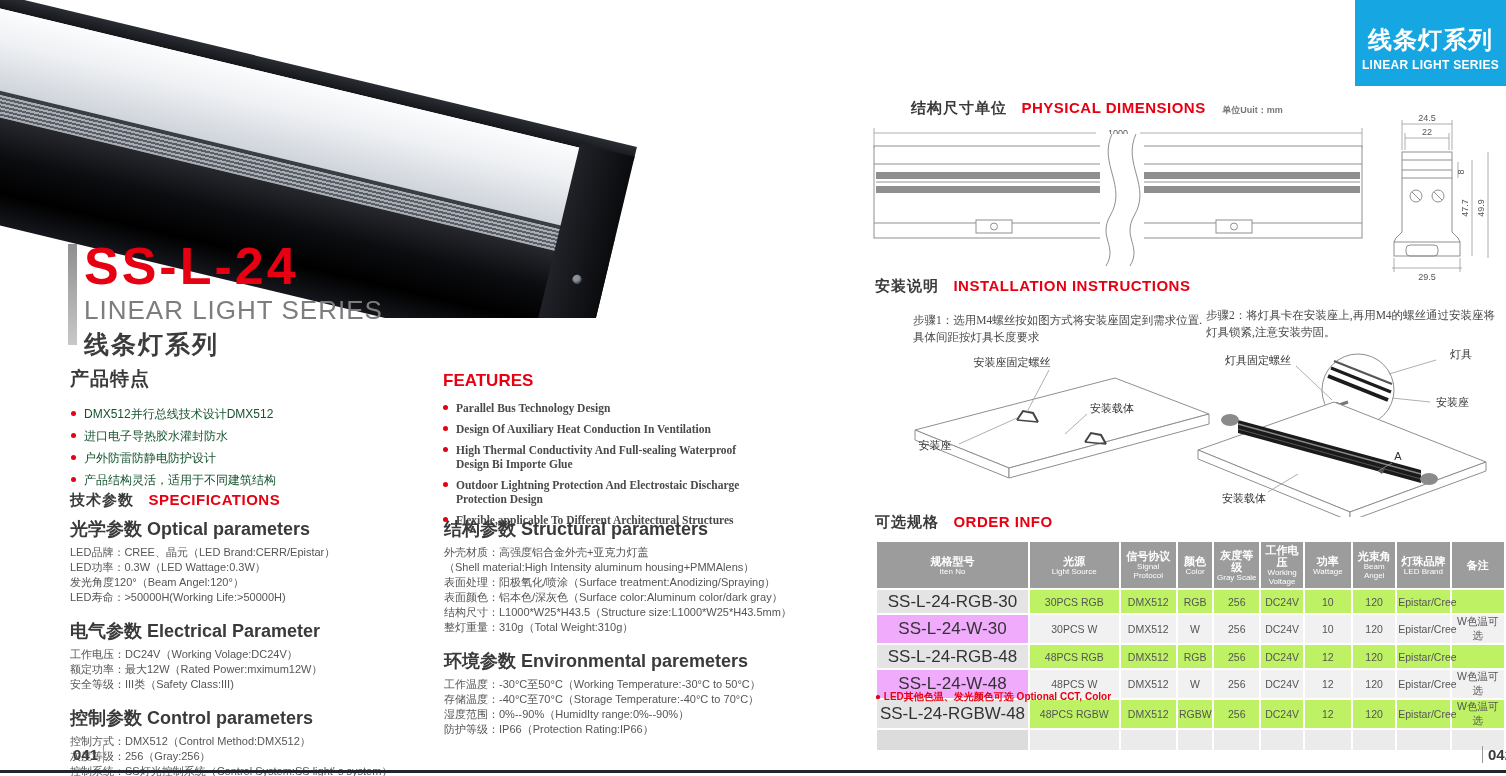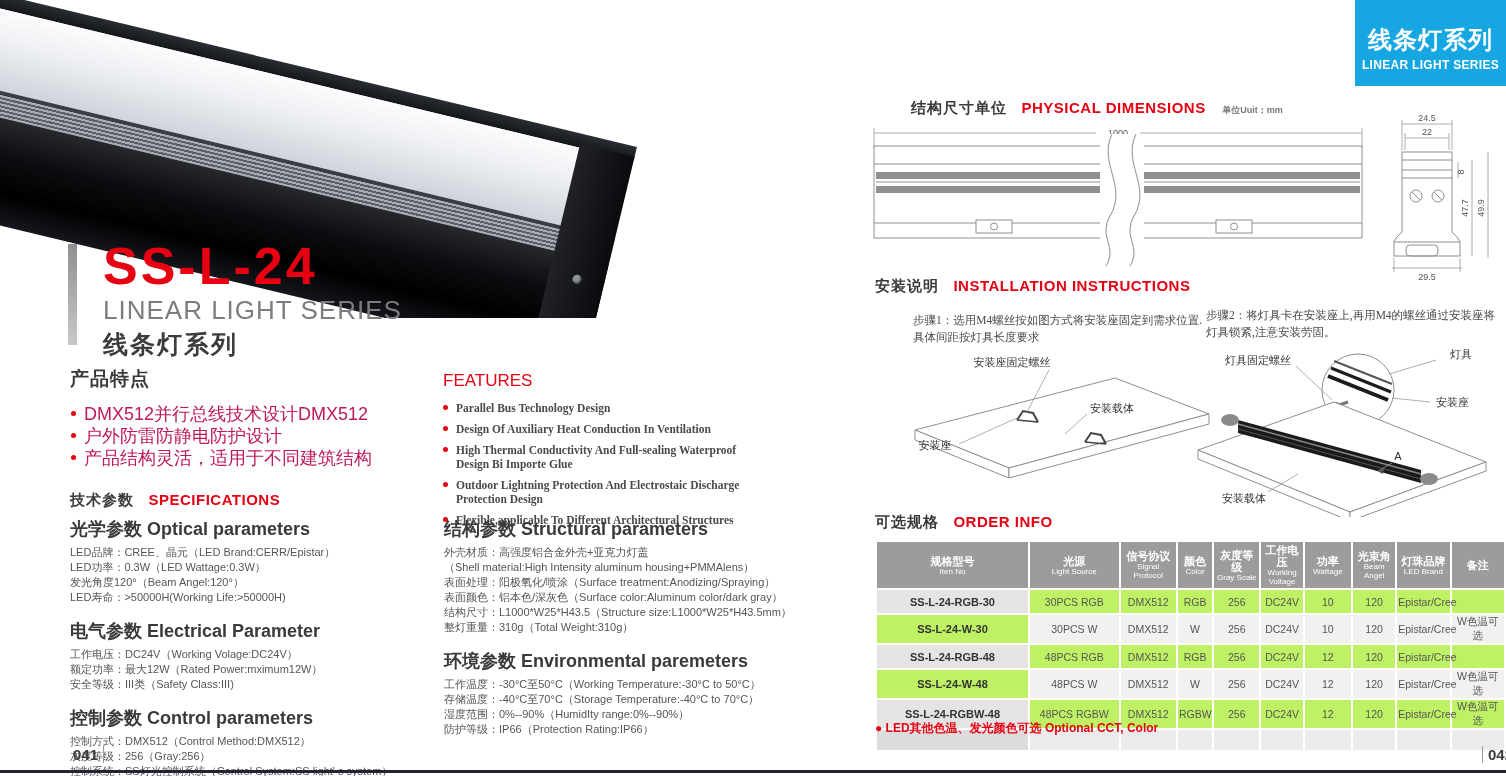--- a/index.html
+++ b/index.html
@@ -13,33 +13,33 @@
   .hero-diffuser{height:80px;background:linear-gradient(180deg,#fbfcfd 0%,#eef0f3 40%,#cfd4db 100%);}
   .hero-trim{height:4px;background:#3a3d43;}
   .hero-ribs{height:22px;background:repeating-linear-gradient(180deg,#a8adb5 0 2px,#5a5f66 2px 4px);}
   .hero-body{height:105px;background:linear-gradient(180deg,#26282e 0%,#0c0d10 35%,#000 70%,#15171d 100%);}
   .hero-endcap{position:absolute;right:0;top:10px;width:56px;height:250px;background:linear-gradient(90deg,#202228,#0a0b0d);}
   .hero-screw{position:absolute;width:9px;height:9px;border-radius:50%;background:#8d939c;box-shadow:inset -1px -1px 2px #3c4046;}
 
   
   .title-block{position:absolute;left:68px;top:240px;width:380px;}
   .accent-bar{position:absolute;left:0;top:4px;width:9px;height:101px;background:linear-gradient(180deg,#8f8f8f,#c8c8c8);}
-  .title-text{margin-left:35px;}
+  .title-text{margin-left:16px;}
   .model-title{font-size:52px;line-height:1;font-weight:800;color:#e60012;letter-spacing:3px;}
   .series-en{font-size:26px;color:#7d7d7d;letter-spacing:1px;margin-top:3px;}
   .series-cn{font-size:25px;font-weight:bold;color:#3c3c3c;letter-spacing:2px;margin-top:2px;}
 
   
   .feat-cn{position:absolute;left:70px;top:366px;width:365px;}
   .feat-cn .feat-head{font-size:19px;font-weight:bold;color:#3a3a3a;margin-bottom:11px;letter-spacing:1px;}
   .blist{list-style:none;margin:0;padding:0;}
-  .blist li{position:relative;padding-left:14px;font-size:18px;color:#be185d;line-height:22px;}
+  .blist li{position:relative;padding-left:14px;font-size:12px;color:#14532d;line-height:22px;}
   .blist li::before{content:'';position:absolute;left:1px;top:8px;width:5px;height:5px;border-radius:50%;background:#e60012;}
   .feat-en{position:absolute;left:443px;top:371px;width:305px;}
-  .feat-en .feat-head{font-size:17px;font-weight:normal;color:#e60012;margin-bottom:10px;}
+  .feat-en .feat-head{font-size:17px;font-weight:bold;color:#e60012;margin-bottom:10px;}
   .blist-en li{position:relative;padding-left:13px;font-size:11.5px;font-weight:600;color:#4a4a4a;line-height:14px;margin-bottom:7px;font-family:Liberation Serif, serif;}
   .blist-en li::before{content:'';position:absolute;left:0;top:4px;width:5px;height:5px;border-radius:50%;background:#e60012;}
 
   
   .sec-head{position:absolute;white-space:nowrap;}
   .sec-head .cn{font-size:15px;font-weight:bold;color:#3a3a3a;letter-spacing:1px;}
   .sec-head .en{font-size:15px;font-weight:bold;color:#e60012;margin-left:10px;letter-spacing:0.5px;}
   .sec-head .unit{font-size:9px;color:#777;margin-left:12px;font-weight:bold;}
   .spec-col{position:absolute;width:370px;}
   .spec-group{margin-bottom:14px;}
@@ -57,25 +57,25 @@
 
   
   .step{position:absolute;font-family:"Liberation Serif","DejaVu Serif",serif;font-size:11.5px;color:#4a4a4a;line-height:17px;width:320px;}
 
   
   .order-table{position:absolute;left:875px;top:540px;border-collapse:separate;border-spacing:2px;table-layout:fixed;width:631px;}
   .order-table th{background:#9c9c9c;color:#fff;padding:2px 1px;vertical-align:middle;height:34px;}
   .th-cn{font-size:11px;font-weight:bold;line-height:12px;}
   .th-en{font-size:8px;font-weight:normal;line-height:9px;}
   .order-table td{text-align:center;font-size:10.5px;color:#555;height:23px;vertical-align:middle;padding:0 1px;}
-  td.item-no{font-weight:bold;color:#333;font-size:11px;margin-top:46px;}
+  td.item-no{font-weight:normal;color:#333;font-size:17px;margin-top:46px;}
   tr.r-a td{background:#bef264;} tr.r-a td.item-no{background:#e4e4e4;}
-  tr.r-b td{background:#f1f1f1;} tr.r-b td.item-no{background:#bef264;}
+  tr.r-b td{background:#f1f1f1;} tr.r-b td.item-no{background:#f0abfc;}
   tr.r-empty td{background:#ebebeb;height:20px;} tr.r-empty td.item-no{background:#dcdcdc;}
-  .order-note{position:absolute;left:875px;top:720px;font-size:12px;color:#e60012;font-weight:bold;}
+  .order-note{position:absolute;left:875px;top:690px;font-size:10px;color:#e60012;font-weight:bold;}
 
   
   .badge{position:absolute;left:1355px;top:0;width:151px;height:86px;background:#16a7e3;color:#fff;text-align:center;}
   .badge-cn{font-size:24px;font-weight:bold;letter-spacing:1px;margin-top:24px;}
   .badge-en{font-size:12px;font-weight:bold;letter-spacing:0.3px;margin-top:2px;}
   .pageno{position:absolute;top:746px;font-size:15px;font-weight:bold;color:#3c3c3c;text-align:right;}
   .pageno-left{left:73px;border-right:1px solid #9a9a9a;padding-right:5px;}
   .pageno-right{left:1482px;border-left:1px solid #9a9a9a;padding-left:5px;}
   .bottom-rule{position:absolute;left:0;top:770px;width:1506px;height:3px;background:#23252e;}
 </style>
@@ -109,20 +109,21 @@
       <div class="model-title">SS-L-24</div>
       <div class="series-en">LINEAR LIGHT SERIES</div>
       <div class="series-cn">线条灯系列</div>
     </div>
   </div>
 
   <div class="feat-cn">
     <div class="feat-head">产品特点</div>
     <ul class="blist">
       <li>DMX512并行总线技术设计DMX512</li>
+      <li>进口电子导热胶水灌封防水</li>
       <li>户外防雷防静电防护设计</li>
       <li>产品结构灵活，适用于不同建筑结构</li>
     </ul>
   </div>
 
   <div class="feat-en">
     <div class="feat-head">FEATURES</div>
     <ul class="blist blist-en">
       <li>Parallel Bus Technology Design</li>
       <li>Design Of Auxiliary Heat Conduction In Ventilation</li>

